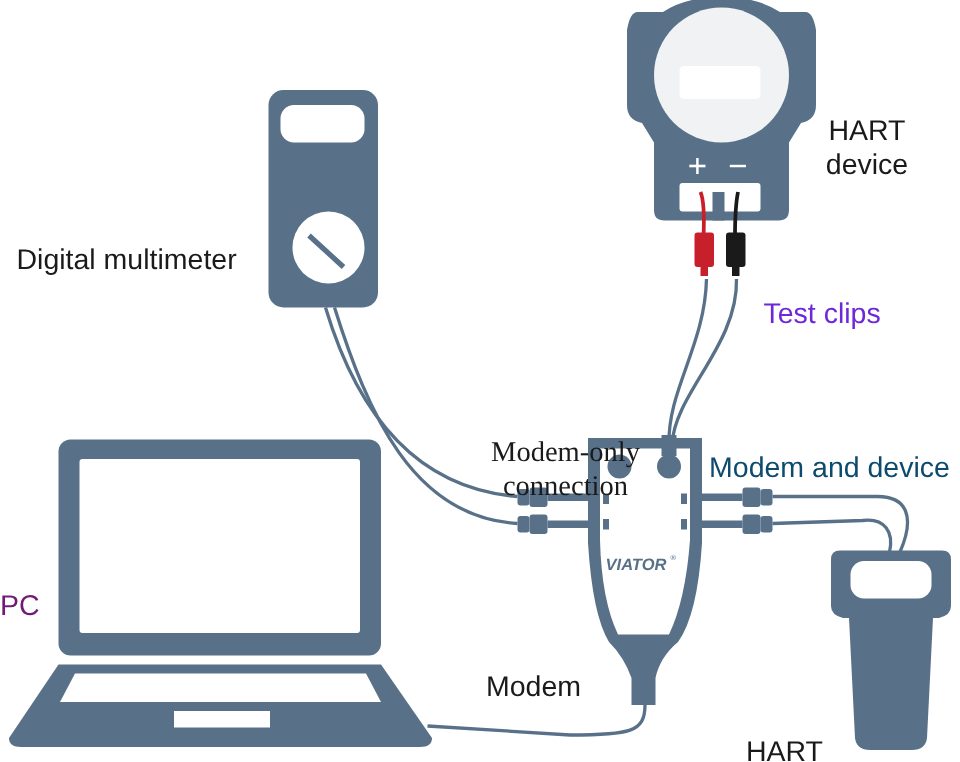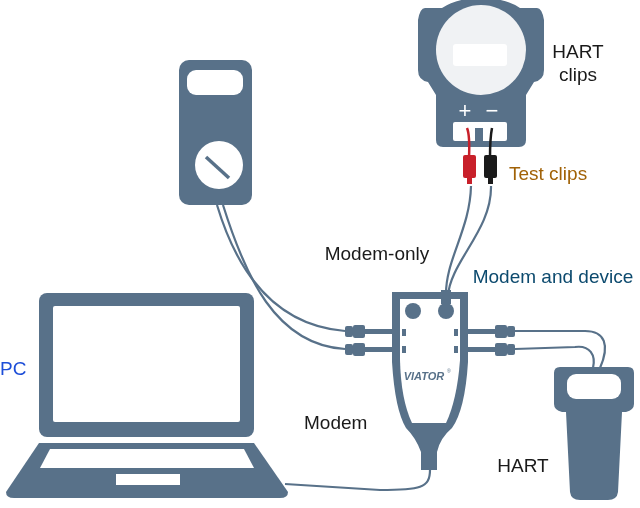--- a/index.html
+++ b/index.html
@@ -1,18 +1,18 @@
 <!DOCTYPE html>
 <html><head>
 <meta charset="utf-8">
 <style>
   html, body { margin:0; padding:0; background:#ffffff; }
   #stage { position:relative; width:640px; height:508px; overflow:hidden; background:#fff; font-family:"Liberation Sans", sans-serif; }
   svg { position:absolute; left:0; top:0; }
-  .lbl { position:absolute; color:#1a1a1a; font-size:19px; line-height:23px; font-family:"Liberation Sans", sans-serif; white-space:nowrap; }
+  .lbl { position:absolute; color:#1a1a1a; font-size:19px; line-height:23px; font-family:"Liberation Sans", sans-serif; white-space:nowrap;margin-top:36px; }
   .center { text-align:center; }
 </style>
 </head>
 <body>
 
 <div id="stage">
   <svg width="640" height="508" viewBox="0 0 640 508">
 
     <g fill="none" stroke-width="2.2" class="cable" stroke="#587189">
       <path d="M217,205 C235,265 270,325 345,331"></path>
@@ -107,34 +107,36 @@
     </g>
 
     <g>
       <path class="dev" d="M560,367 L628,367 Q634,367 634,373 L634,404 Q634,410 626,412 L622,412 L618,492 Q617,500 608,500 L580,500 Q571,500 570,492 L566,412 L562,412 Q554,410 554,404 L554,373 Q554,367 560,367 Z" fill="#587189"></path>
       <rect class="scr" x="567" y="374" width="54" height="25" rx="9" fill="#ffffff"></rect>
     </g>
   </svg>
 
   <div class="lbl center" style="left: 548px; top: 40px; width: 60px; color: rgb(26, 26, 26);">
     <div>HART</div>
-    <div>clips</div>
+    <div>device</div>
   </div>
 
+  <div class="lbl" style="left: 11px; top: 126px; color: rgb(26, 26, 26);">Digital multimeter</div>
 
-  <div class="lbl" style="left: 509px; top: 162px; color: #a16207;">Test clips</div>
+  <div class="lbl" style="left: 509px; top: 162px; color: #6d28d9;">Test clips</div>
 
-  <div class="lbl center" style="left: 318px; top: 242px; width: 118px; color: rgb(26, 26, 26);">
+  <div class="lbl center" style="left: 318px; top: 254px; width: 118px; color: rgb(26, 26, 26); font-family: Liberation Serif, serif;">
     <div>Modem-only</div>
+    <div>connection</div>
   </div>
 
   <div class="lbl center" style="left: 467px; top: 265px; width: 172px; color: #0c4a6e;">
     <div>Modem and device</div>
   </div>
 
-  <div class="lbl" style="left: 0px; top: 357px; color: #1d4ed8;">PC</div>
+  <div class="lbl" style="left: 0px; top: 357px; color: #701a75;">PC</div>
 
-  <div class="lbl" style="left: 304px; top: 411px; color: rgb(26, 26, 26);">Modem</div>
+  <div class="lbl" style="left: 324px; top: 411px; color: rgb(26, 26, 26);">Modem</div>
 
   <div class="lbl center" style="left: 478px; top: 454px; width: 90px; color: rgb(26, 26, 26);">
     <div>HART</div>
   </div>
 </div>
 
 </body></html>

